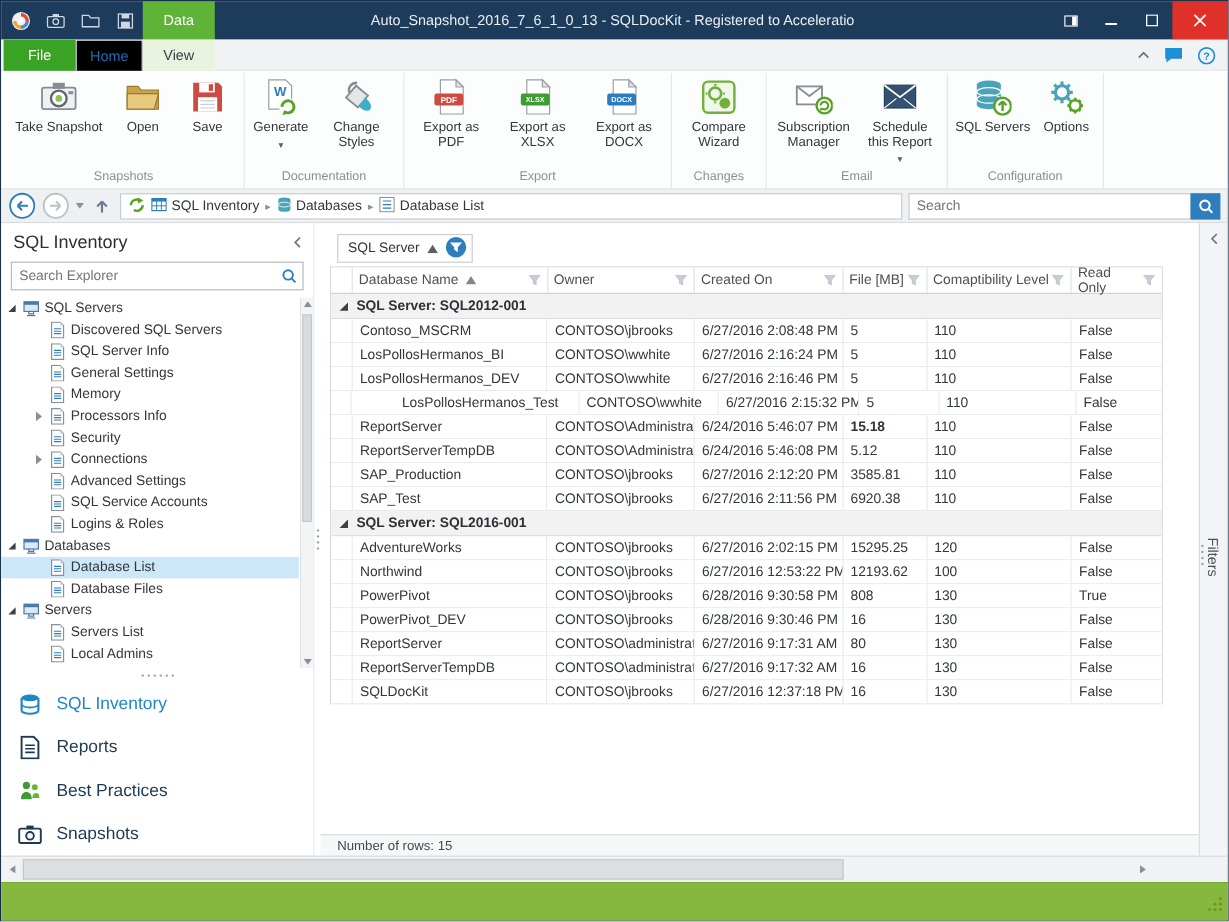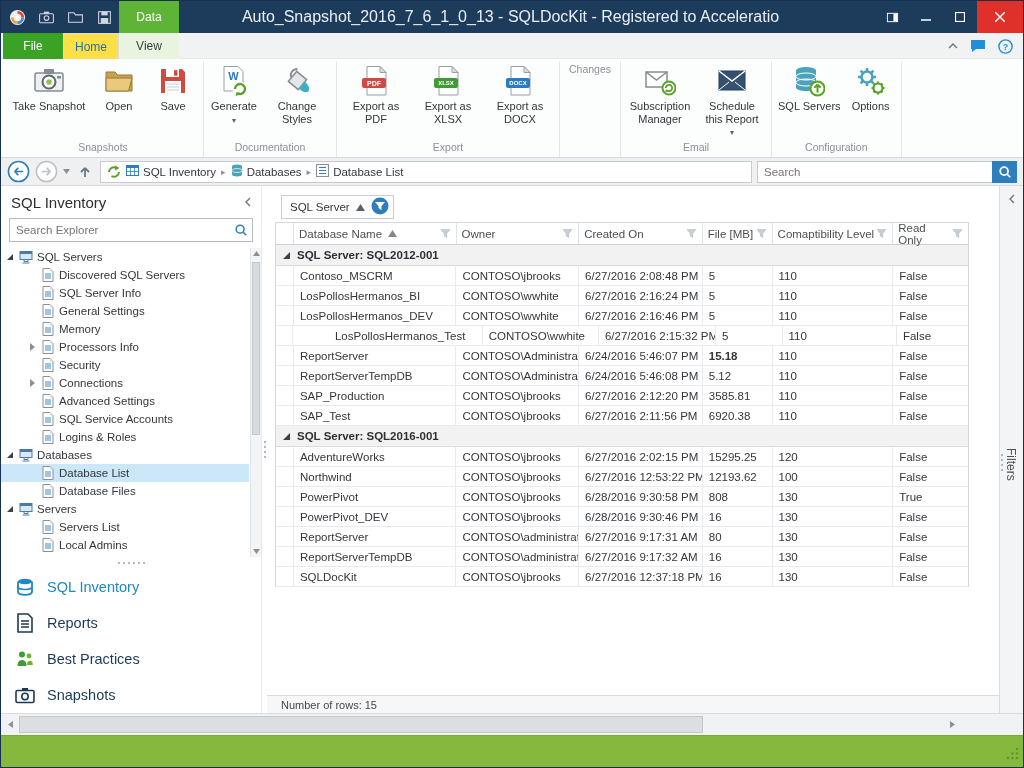--- a/index.html
+++ b/index.html
@@ -5,30 +5,30 @@
 *{margin:0;padding:0;box-sizing:border-box}
 html,body{width:1024px;height:768px;overflow:hidden}
 body{font-family:"Liberation Sans",sans-serif;font-size:12px;background:#fff}
 .window{width:1024px;height:768px;display:flex;flex-direction:column;border:1px solid #16304d}
 
 .titlebar{flex:0 0 32px;background:#1d3c5c;position:relative;display:flex;align-items:center;color:#fff}
 .qat{display:flex;align-items:center;gap:9px;padding-left:6px}
 .qicon{width:20px;height:20px;display:flex;align-items:center;justify-content:center}
 .qicon svg{width:17px;height:17px}
 .data-ctx{position:absolute;left:118px;top:0;width:60px;height:32px;background:#5fb337;color:#fff;display:flex;align-items:center;justify-content:center;font-size:12px}
-.title-text{position:absolute;left:0;right:3px;text-align:center;font-size:16px;color:#e9eef4;pointer-events:none}
+.title-text{position:absolute;left:0;right:3px;text-align:center;font-size:12px;color:#e9eef4;pointer-events:none}
 .wincontrols{margin-left:auto;display:flex;height:32px}
 .wbtn{width:34px;height:32px;display:flex;align-items:center;justify-content:center;color:#fff}
 .wbtn.close{width:46px;background:#e0302a}
 .wbtn svg{display:block}
 
 .tabrow{flex:0 0 26px;background:#f0f2f3;position:relative;border-bottom:1px solid #e6e8ea}
 .tab{position:absolute;top:0;height:26px;display:flex;align-items:center;justify-content:center;font-size:12px}
 .tab-file{left:2px;width:60px;background:#3aa325;color:#fff}
-.tab-home{left:62px;width:56px;background:#fde047;color:#1e6eb5;border:1px solid #dadde0;border-bottom:none}
+.tab-home{left:62px;width:56px;background:#000000;color:#1e6eb5;border:1px solid #dadde0;border-bottom:none}
 .tab-view{left:118px;width:60px;background:#e9f4e0;color:#3a3e42}
 .tabrow-icons{position:absolute;right:10px;top:0;height:26px;display:flex;align-items:center;gap:12px}
 
 .ribbon{flex:0 0 90px;background:#fcfdfd;border-bottom:1px solid #d7dadd;display:flex;align-items:stretch;padding:2px 0 0 2px}
 .rgroup{display:flex;flex-direction:column;border-right:1px solid #e5e8ea;padding:0 3px}
 .rbtns{flex:1;display:flex;align-items:stretch}
 .rbtn{display:flex;flex-direction:column;align-items:center;min-width:54px;padding:4px 3px 2px;gap:3px}
 .rbtn.wide{min-width:86px}
 .rbtn.wide .rlabel{white-space:nowrap;max-width:none}
 .ricon{height:32px;display:flex;align-items:center;justify-content:center}
@@ -291,20 +291,33 @@
                   <rect x="2" y="13" width="24" height="10" rx="2" fill="#2d7bbf"></rect>
                   <text x="14" y="20.2" font-size="6" font-weight="bold" fill="#fff" text-anchor="middle">DOCX</text>
                 </svg>
               </span>
               <span class="rlabel">Export as DOCX</span>
             </div>
           </div>
           <div class="rgl"><span>Export</span></div>
         </div>
         <div class="rgroup">
+          <div class="rbtns">
+            <div class="rbtn">
+              <span class="ricon">
+                <svg viewBox="0 0 32 32">
+                  <rect x="3" y="3" width="26" height="26" rx="4" fill="#f2f7ec" stroke="#6fb13c" stroke-width="2"></rect>
+                  <circle cx="13" cy="13" r="5" fill="none" stroke="#6fb13c" stroke-width="2.2"></circle>
+                  <path d="M13 6.5V5M13 21v-1.5M6.5 13H5M21 13h-1.5" stroke="#6fb13c" stroke-width="2"></path>
+                  <circle cx="21" cy="21" r="4.5" fill="#6fb13c"></circle>
+                </svg>
+              </span>
+              <span class="rlabel">Compare Wizard</span>
+            </div>
+          </div>
           <div class="rgl"><span>Changes</span></div>
         </div>
         <div class="rgroup">
           <div class="rbtns">
             <div class="rbtn">
               <span class="ricon">
                 <svg viewBox="0 0 32 32">
                   <rect x="2" y="7" width="21" height="15" fill="#fff" stroke="#858c93" stroke-width="1.5"></rect>
                   <path d="M2 7l10.5 8L23 7" fill="none" stroke="#858c93" stroke-width="1.5"></path>
                   <circle cx="25" cy="23" r="6.5" fill="#fff" stroke="#58a327" stroke-width="2"></circle>

